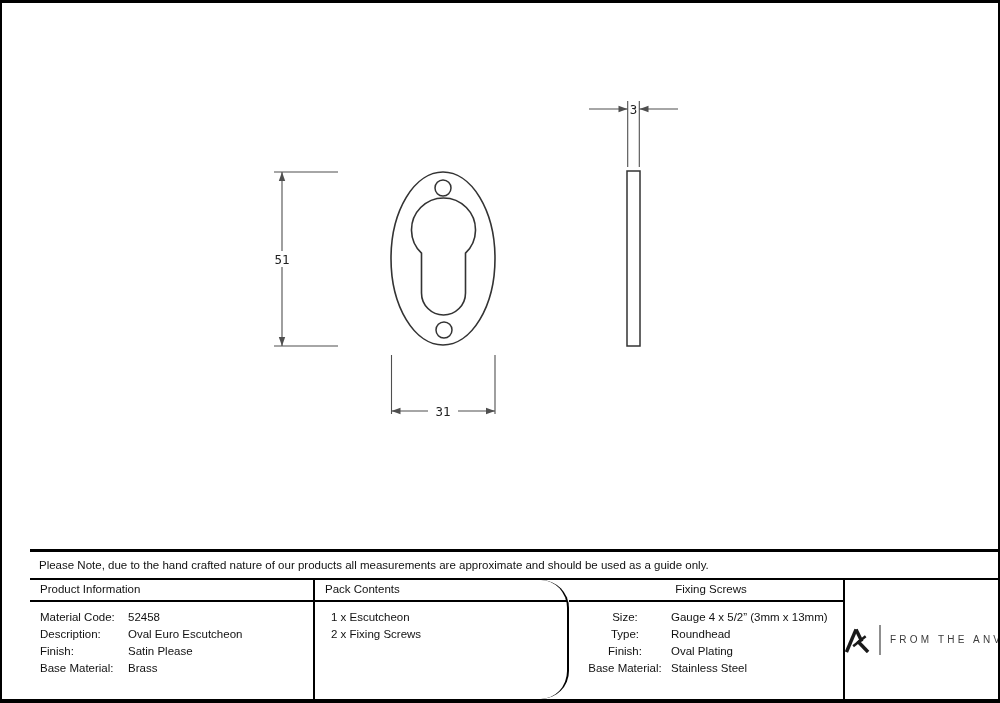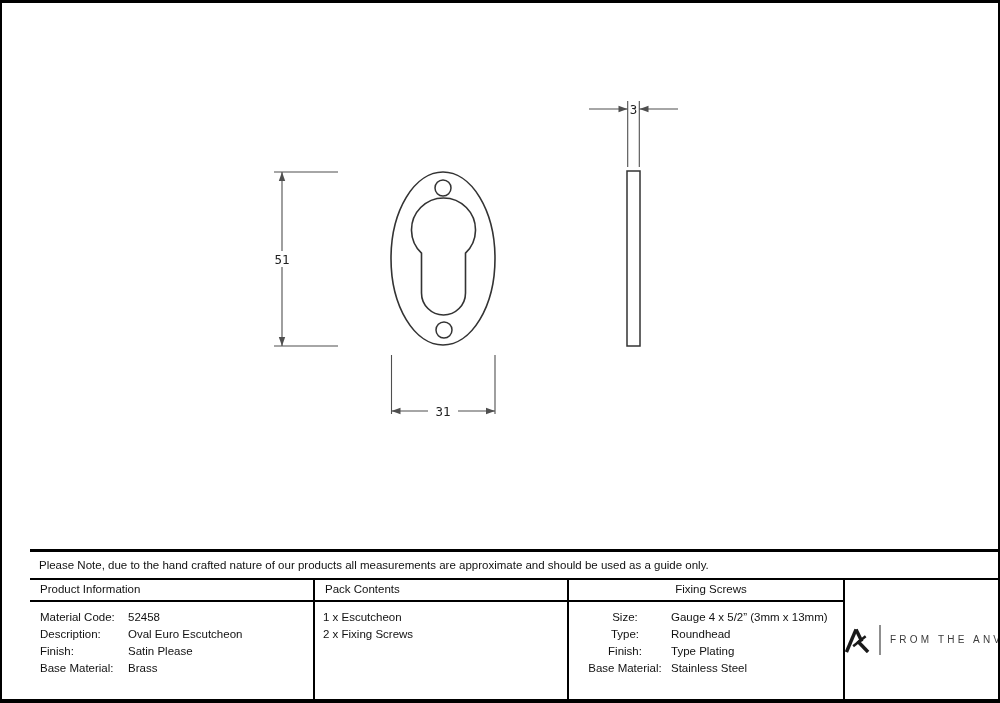--- a/index.html
+++ b/index.html
@@ -27,21 +27,21 @@
     height:26px;flex:0 0 26px;
     border-bottom:2px solid #000;
     display:flex;align-items:center;
     padding-left:9px;
     font-size:11.5px;
   }
   .grid{flex:1;display:flex;min-height:0;}
   .col{box-sizing:border-box;}
   .col.bordered{border-right:2px solid #000;}
   .col1{flex:0 0 285px;}
-  .col2{flex:0 0 254px;}
+  .col2{flex:0 0 254px;border-radius:28px;}
   .col3{flex:0 0 276px;text-align:center;}
   .col4{flex:1;display:flex;align-items:center;justify-content:center;}
   .cell-header{
     height:17px;
     border-bottom:2px solid #000;
     padding:3px 0 0 10px;
     font-size:11.5px;
   }
   .cell-body{padding:7px 0 0 10px;font-size:11.5px;}
   .kv{display:flex;line-height:17px;}
@@ -124,40 +124,40 @@
           </div>
           <div class="kv">
             <span class="k">Base Material:</span>
             <span class="v">Brass</span>
           </div>
         </div>
       </div>
 
       <div class="col col2 bordered">
         <div class="cell-header">Pack Contents</div>
-        <div class="cell-body" style="padding-left:8px;">
+        <div class="cell-body" style="padding-left:16px;">
           <div class="pc-item">1 x Escutcheon</div>
           <div class="pc-item">2 x Fixing Screws</div>
         </div>
       </div>
 
       <div class="col col3 bordered">
         <div class="cell-header">Fixing Screws</div>
         <div class="cell-body">
           <div class="kv">
             <span class="k">Size:</span>
             <span class="v">Gauge 4 x 5/2” (3mm x 13mm)</span>
           </div>
           <div class="kv">
             <span class="k">Type:</span>
             <span class="v">Roundhead</span>
           </div>
           <div class="kv">
             <span class="k">Finish:</span>
-            <span class="v">Type Plating</span>
+            <span class="v">Oval Plating</span>
           </div>
           <div class="kv">
             <span class="k">Base Material:</span>
             <span class="v">Stainless Steel</span>
           </div>
         </div>
       </div>
 
       <div class="col col4">
         <div class="brand">

